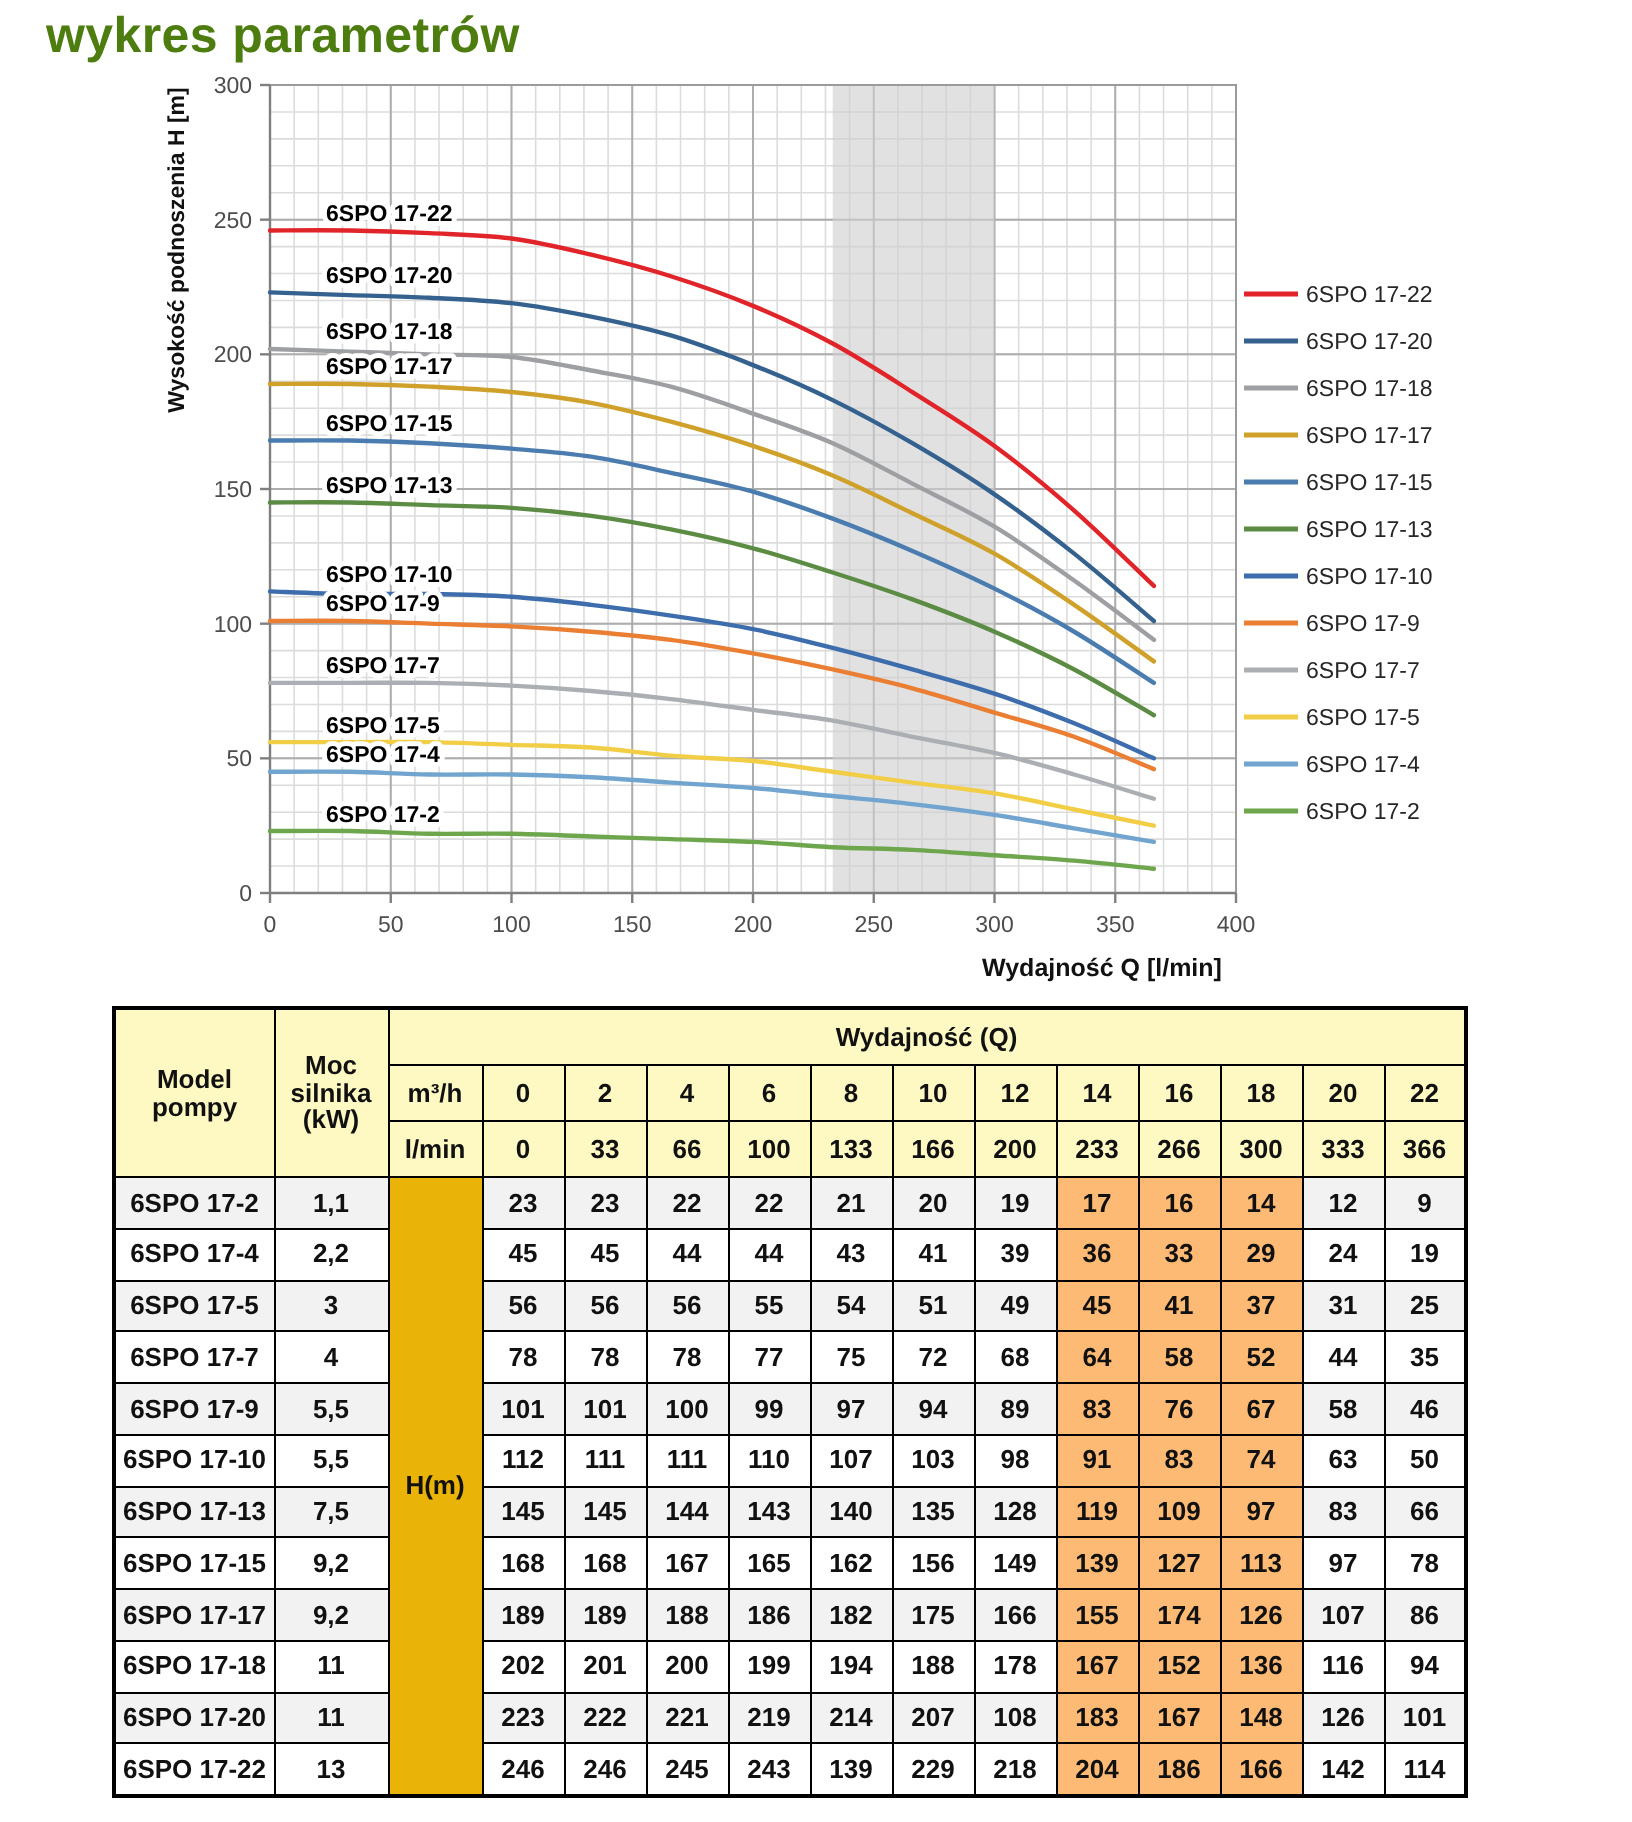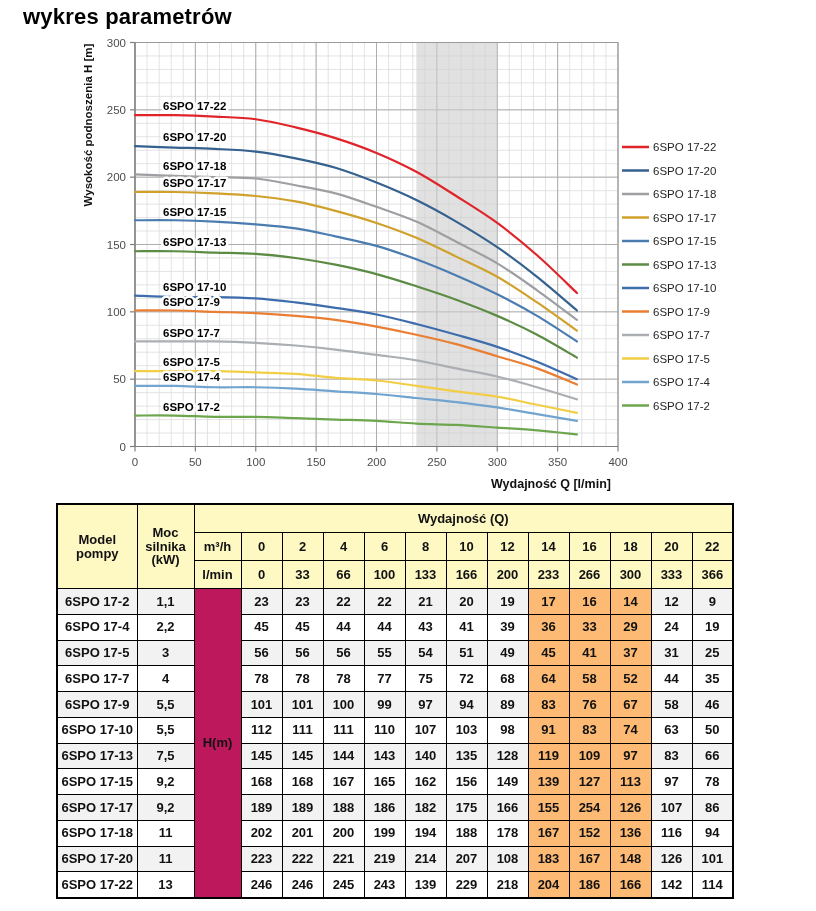--- a/index.html
+++ b/index.html
@@ -2,40 +2,40 @@
 <html><head>
 <meta charset="utf-8">
 <style>
   html,body{margin:0;padding:0;}
   body{
     width:816px;height:911px;position:relative;background:#fff;overflow:hidden;
     font-family:"Liberation Sans",sans-serif;
   }
   .page-title{
     position:absolute;left:23px;top:4px;
-    font-size:22px;font-weight:700;color:#000000;letter-spacing:.2px;
+    font-size:25px;font-weight:700;color:#4d7c0f;letter-spacing:.2px;
   }
   #chart-svg{position:absolute;left:0;top:0;}
   #param-table{
     position:absolute;left:56px;top:503px;width:676px;
     border-collapse:collapse;table-layout:fixed;
     font-family:"Liberation Sans",sans-serif;
     font-size:13px;font-weight:700;color:#111;text-align:center;
     border:2px solid #000;
   }
   #param-table th,#param-table td{
     border:1.5px solid #000;padding:0;line-height:1.05;overflow:hidden;
     vertical-align:middle;
   }
   #param-table thead th{height:27px;background:#fef9c3;}
   #param-table tbody td{height:24.75px;}
   #param-table tbody tr:nth-child(odd){background:#F2F2F2;}
   #param-table tbody tr:nth-child(even){background:#fff;}
   #param-table tbody td.dark{background:#fdba74;}
-  #param-table tbody td.hcell{background:#be185d;}
+  #param-table tbody td.hcell{background:#eab308;}
 </style>
 </head>
 <body>
 
 <div class="page-title">wykres parametrów</div>
 
 <svg id="chart-svg" width="816" height="500">
     <line x1="135" y1="42.5" x2="135" y2="446.5" stroke="#DCDCDC" stroke-width="0.8"></line>
     <line x1="147.075" y1="42.5" x2="147.075" y2="446.5" stroke="#DCDCDC" stroke-width="0.8"></line>
     <line x1="159.15" y1="42.5" x2="159.15" y2="446.5" stroke="#DCDCDC" stroke-width="0.8"></line>
@@ -401,21 +401,21 @@
         <td>6SPO 17-17</td>
         <td>9,2</td>
         <td>189</td>
         <td>189</td>
         <td>188</td>
         <td>186</td>
         <td>182</td>
         <td>175</td>
         <td>166</td>
         <td class="dark">155</td>
-        <td class="dark">254</td>
+        <td class="dark">174</td>
         <td class="dark">126</td>
         <td>107</td>
         <td>86</td>
       </tr>
       <tr>
         <td>6SPO 17-18</td>
         <td>11</td>
         <td>202</td>
         <td>201</td>
         <td>200</td>

